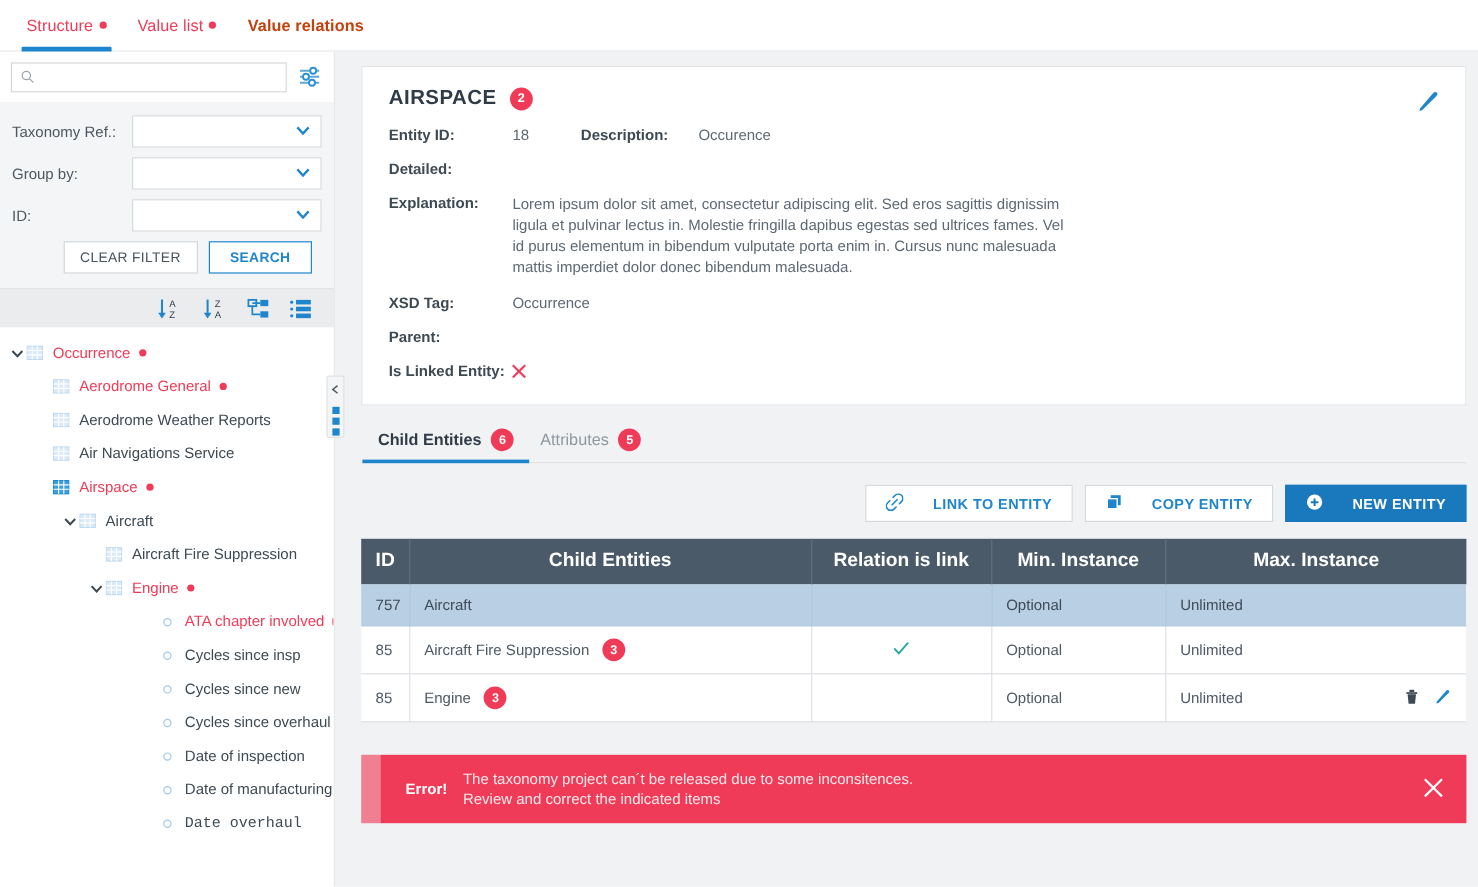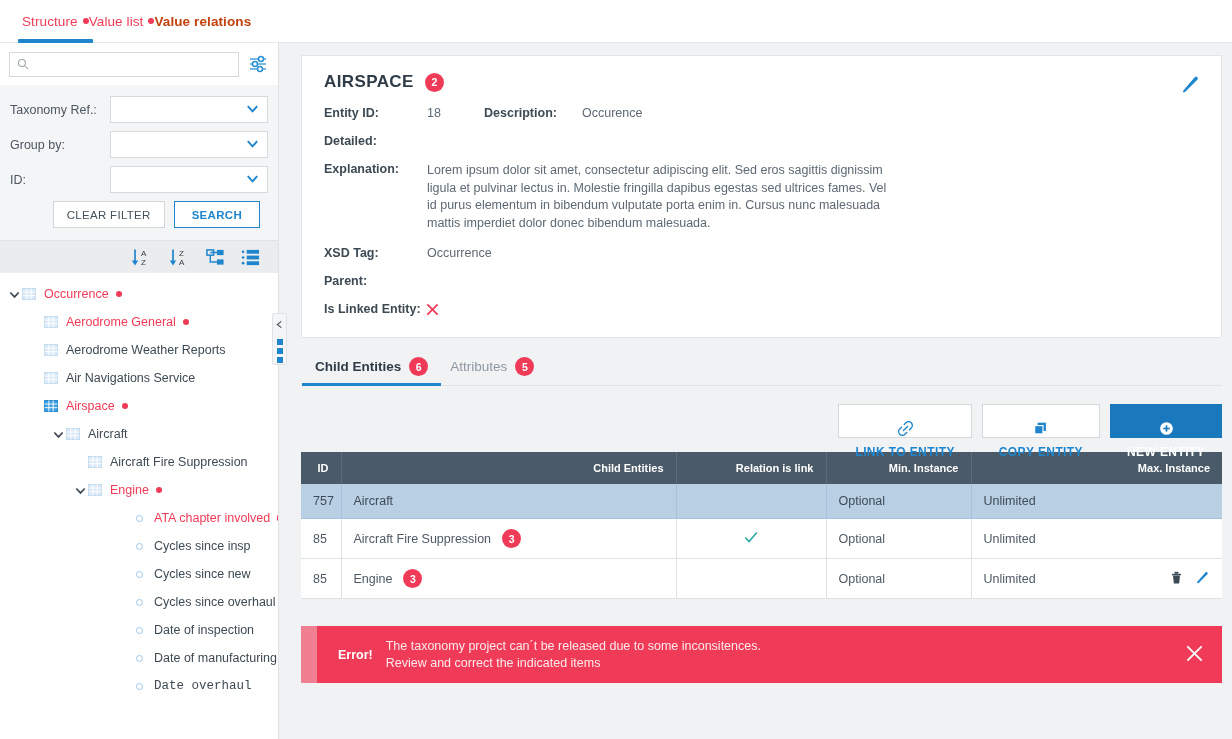--- a/index.html
+++ b/index.html
@@ -12,21 +12,21 @@
     overflow: hidden;
   }
   .app { position: relative; width: 1232px; height: 739px; display: flex; flex-direction: column; }
 
   
   .topbar {
     height: 43px; flex: 0 0 43px;
     background: #ffffff;
     border-bottom: 1px solid #e6e8ea;
     display: flex; align-items: center;
-    padding-left: 22px; 
+    padding-left: 22px; gap: 26px;
     position: relative;
   }
   .ttab { position: relative; height: 43px; display: flex; align-items: center; gap: 5px;
           cursor: pointer; font-size: 13.5px; }
   .ttab .lbl { letter-spacing: .1px; }
   .ttab.red .lbl { color: #ef3b57; }
   .ttab.dark .lbl { color: #c2410c; font-weight: bold; text-align: right; }
   .ttab .dot { width: 6px; height: 6px; border-radius: 50%; background: #ef3b57; display:inline-block; }
   .ttab.active::after {
     content:''; position:absolute; left: -4px; right: -4px; bottom: 0;
@@ -143,33 +143,32 @@
   .stab.active::after {
     content:''; position: absolute; left: -13px; right: -13px; bottom: 0; height: 3px; background: #1f86cd;
   }
   .subtabs::before {
     content:''; position:absolute; left: 0; right: 0; bottom: 0; height: 1px; background: #e1e3e5;
   }
 
   
   .actions { display: flex; justify-content: flex-end; gap: 10px; margin-top: 18px; }
   .abtn {
-    height: 31px; display: flex; align-items: center; gap: 6px; padding: 16px 16px;
+    height: 31px; display: flex; align-items: center; gap: 24px; padding: 4px 16px;
     font-size: 12px; font-weight: bold; letter-spacing: .4px; cursor: pointer;
     font-family: "Liberation Sans", sans-serif;
-    flex-direction: column;
   }
   .abtn.ghost { background: #fff; border: 1px solid #d6d9dc; color: #1f86cd; }
   .abtn.solid { background: #1a78bd; border: 1px solid #1a78bd; color: #fff; }
 
   
   .tbl { width: 100%; border-collapse: collapse; margin-top: 14px; table-layout: fixed; }
   .tbl th {
-    background: #4a5a68; color: #fff; font-size: 11px; font-weight: bold;
-    text-align: right; padding: 10px 12px; border-right: 1px solid #5d6c79;
+    background: #4a5a68; color: #fff; font-size: 16px; font-weight: bold;
+    text-align: center; padding: 10px 12px; border-right: 1px solid #5d6c79;
   }
   .tbl th:last-child { border-right: 0; }
   .tbl td {
     font-size: 12.5px; color: #4d5965; padding: 10px 12px;
     border-right: 1px solid #dfe2e5; border-bottom: 1px solid #dfe2e5; background: #fff;
     height: 33px; overflow: hidden;
   }
   .tbl td:last-child { border-right: 0; }
   .tbl tr.sel td { background: #b9cfe4; border-right-color: #a8c2da; border-bottom-color: #a8c2da; color: #3f4b57; }
   .c-id { width: 40px; }

